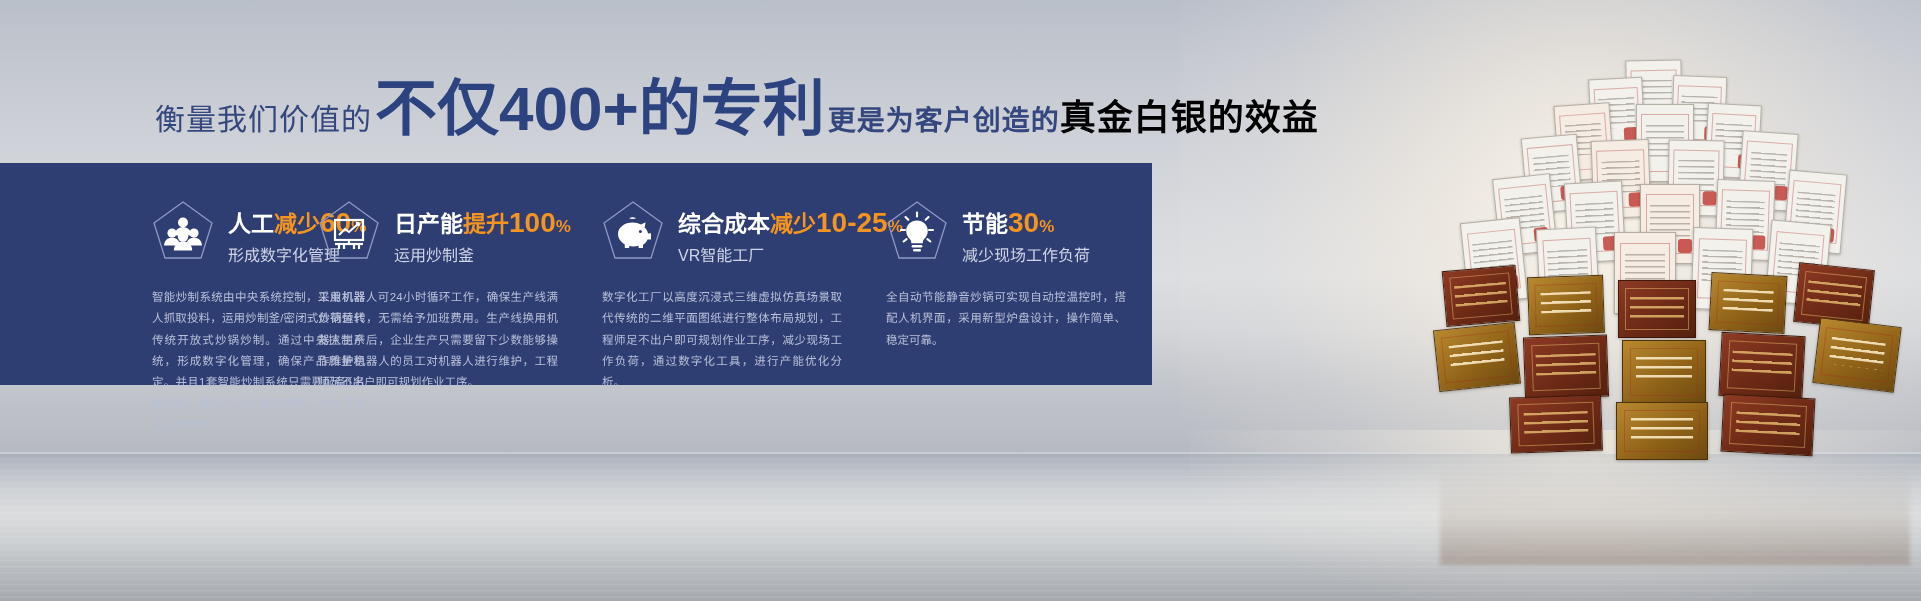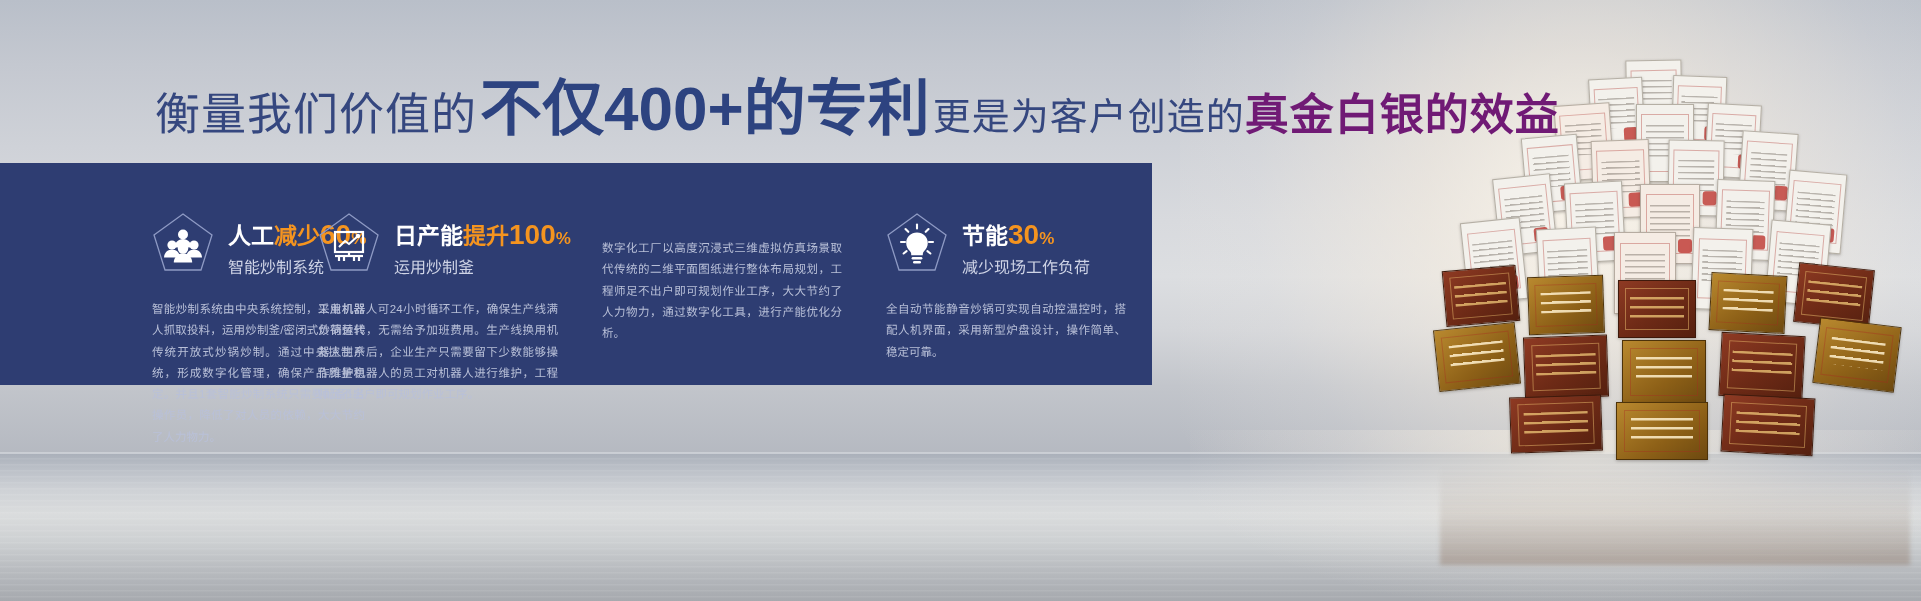--- a/index.html
+++ b/index.html
@@ -130,45 +130,44 @@
 
   
   .headline{
     position:absolute; left:155px; top:78px; height:62px;
     display:flex; align-items:baseline; white-space:nowrap;
     z-index:5;
   }
   .hl-pre,.hl-mid,.hl-post{
     color:#35477f; font-weight:400;
   }
-  .hl-pre{ font-size:45px; letter-spacing:1px; }
+  .hl-pre{ font-size:30px; letter-spacing:1px; }
   .hl-big{
     font-size:62px; font-weight:700; color:#2d4380;
     letter-spacing:0px; margin:0 3px; line-height:1;text-align:right;
   }
-  .hl-mid{ font-size:38px; letter-spacing:1px; }
+  .hl-mid{ font-size:28px; letter-spacing:1px;font-weight:bold; }
   .hl-accent{
-    font-size:44px; font-weight:700; color:#701a75; letter-spacing:1px;
+    font-size:36px; font-weight:700; color:#000000; letter-spacing:1px;
   }
 
   
   .panel{
     position:absolute; left:0; top:163px; width:1152px; height:222px;
     background:#2e3d72;
     z-index:4;
   }
   .features{
     position:absolute; left:0; top:0; width:100%; height:100%;
     display:flex;
   }
   .feature{
     position:relative;
     width:25%;
     padding:41px 30px 0 0;
-    margin-top:12px;
   }
   .feature:nth-child(1){ padding-left:152px; }
   .feature:nth-child(2){ padding-left:30px; }
   .feature:nth-child(3){ padding-left:26px; }
   .feature:nth-child(4){ padding-left:22px; }
 
   .f-head{ display:flex; align-items:flex-start; }
   .f-icon{
     position:relative;
     width:62px;height:64px;
@@ -315,21 +314,21 @@
                 <path d="M34 45.5c0-4.4 3.6-8 8-8s8 3.6 8 8z"></path>
                 <circle cx="31" cy="36.5" r="5.2"></circle>
                 <path d="M21.8 50.5c0-5.1 4.1-9.2 9.2-9.2s9.2 4.1 9.2 9.2z"></path>
               </g>
             </svg>
           </div>
           <div class="f-titles">
             <div class="f-title">
               <span>人工</span><span class="hi">减少</span><span class="num">60</span><span class="pct">%</span>
             </div>
-            <div class="f-sub">智能炒制系统</div>
+            <div class="f-sub">形成数字化管理</div>
           </div>
         </div>
         <div class="f-body">智能炒制系统由中央系统控制，采用机器人抓取投料，运用炒制釜/密闭式炒锅替代传统开放式炒锅炒制。通过中央控制系统，形成数字化管理，确保产品质量稳定。并且1套智能炒制系统只需要配备1名操作员，降低了对人员的依赖，大大节约了人力物力。</div>
       </div>
 
       <div class="feature">
         <div class="f-head">
           <div class="f-icon">
             <svg width="62" height="64" viewBox="0 0 62 64">
               <polygon points="31,2 60,23 49,58 13,58 2,23" fill="none" stroke="#8e9ac4" stroke-width="1.3"></polygon>
@@ -350,21 +349,39 @@
             <div class="f-title">
               <span>日产能</span><span class="hi">提升</span><span class="num">100</span><span class="pct">%</span>
             </div>
             <div class="f-sub">运用炒制釜</div>
           </div>
         </div>
         <div class="f-body">工业机器人可24小时循环工作，确保生产线满负荷运转，无需给予加班费用。生产线换用机器人生产后，企业生产只需要留下少数能够操作维护机器人的员工对机器人进行维护，工程师足不出户即可规划作业工序。</div>
       </div>
 
       <div class="feature">
-        <div class="f-body">数字化工厂以高度沉浸式三维虚拟仿真场景取代传统的二维平面图纸进行整体布局规划，工程师足不出户即可规划作业工序，大大节约了人力物力，通过数字化工具，进行产能优化分析。</div>
+        <div class="f-head">
+          <div class="f-icon">
+            <svg width="62" height="64" viewBox="0 0 62 64">
+              <polygon points="31,2 60,23 49,58 13,58 2,23" fill="none" stroke="#8e9ac4" stroke-width="1.3"></polygon>
+              <g fill="#ffffff">
+                <path d="M16 34c0-6.6 6.7-11.4 14.6-11.4 3.1 0 6 .7 8.4 2l4.6-2.3-1 5.2c1.8 1.6 3 3.6 3.4 5.9l3-.2v6.2l-3.4.2c-.9 2.1-2.5 3.9-4.6 5.2V48h-4.4v-2.2c-1.7.5-3.5.7-5.4.7-1.4 0-2.7-.1-4-.4V48h-4.4v-3.6C19.1 42.2 16 38.4 16 34z"></path>
+                <circle cx="38.4" cy="31.6" r="1.5" fill="#2e3d72"></circle>
+                <path d="M27 18.2c2.2-1.4 5-1.4 7.2 0-1.2.5-2.4.8-3.6.8s-2.4-.3-3.6-.8z"></path>
+              </g>
+            </svg>
+          </div>
+          <div class="f-titles">
+            <div class="f-title">
+              <span>综合成本</span><span class="hi">减少</span><span class="num">10-25</span><span class="pct">%</span>
+            </div>
+            <div class="f-sub">VR智能工厂</div>
+          </div>
+        </div>
+        <div class="f-body">数字化工厂以高度沉浸式三维虚拟仿真场景取代传统的二维平面图纸进行整体布局规划，工程师足不出户即可规划作业工序，减少现场工作负荷，通过数字化工具，进行产能优化分析。</div>
       </div>
 
       <div class="feature">
         <div class="f-head">
           <div class="f-icon">
             <svg width="62" height="64" viewBox="0 0 62 64">
               <polygon points="31,2 60,23 49,58 13,58 2,23" fill="none" stroke="#8e9ac4" stroke-width="1.3"></polygon>
               <g fill="#ffffff">
                 <path d="M31 20.5c6 0 10.8 4.7 10.8 10.4 0 3.6-1.8 6.3-3.6 8.2-.9 1-1.4 1.9-1.4 3v1.2H25.2v-1.2c0-1.1-.5-2-1.4-3-1.8-1.9-3.6-4.6-3.6-8.2 0-5.7 4.8-10.4 10.8-10.4z"></path>
                 <rect x="25.6" y="45" width="10.8" height="2.6" rx="1.3"></rect>

